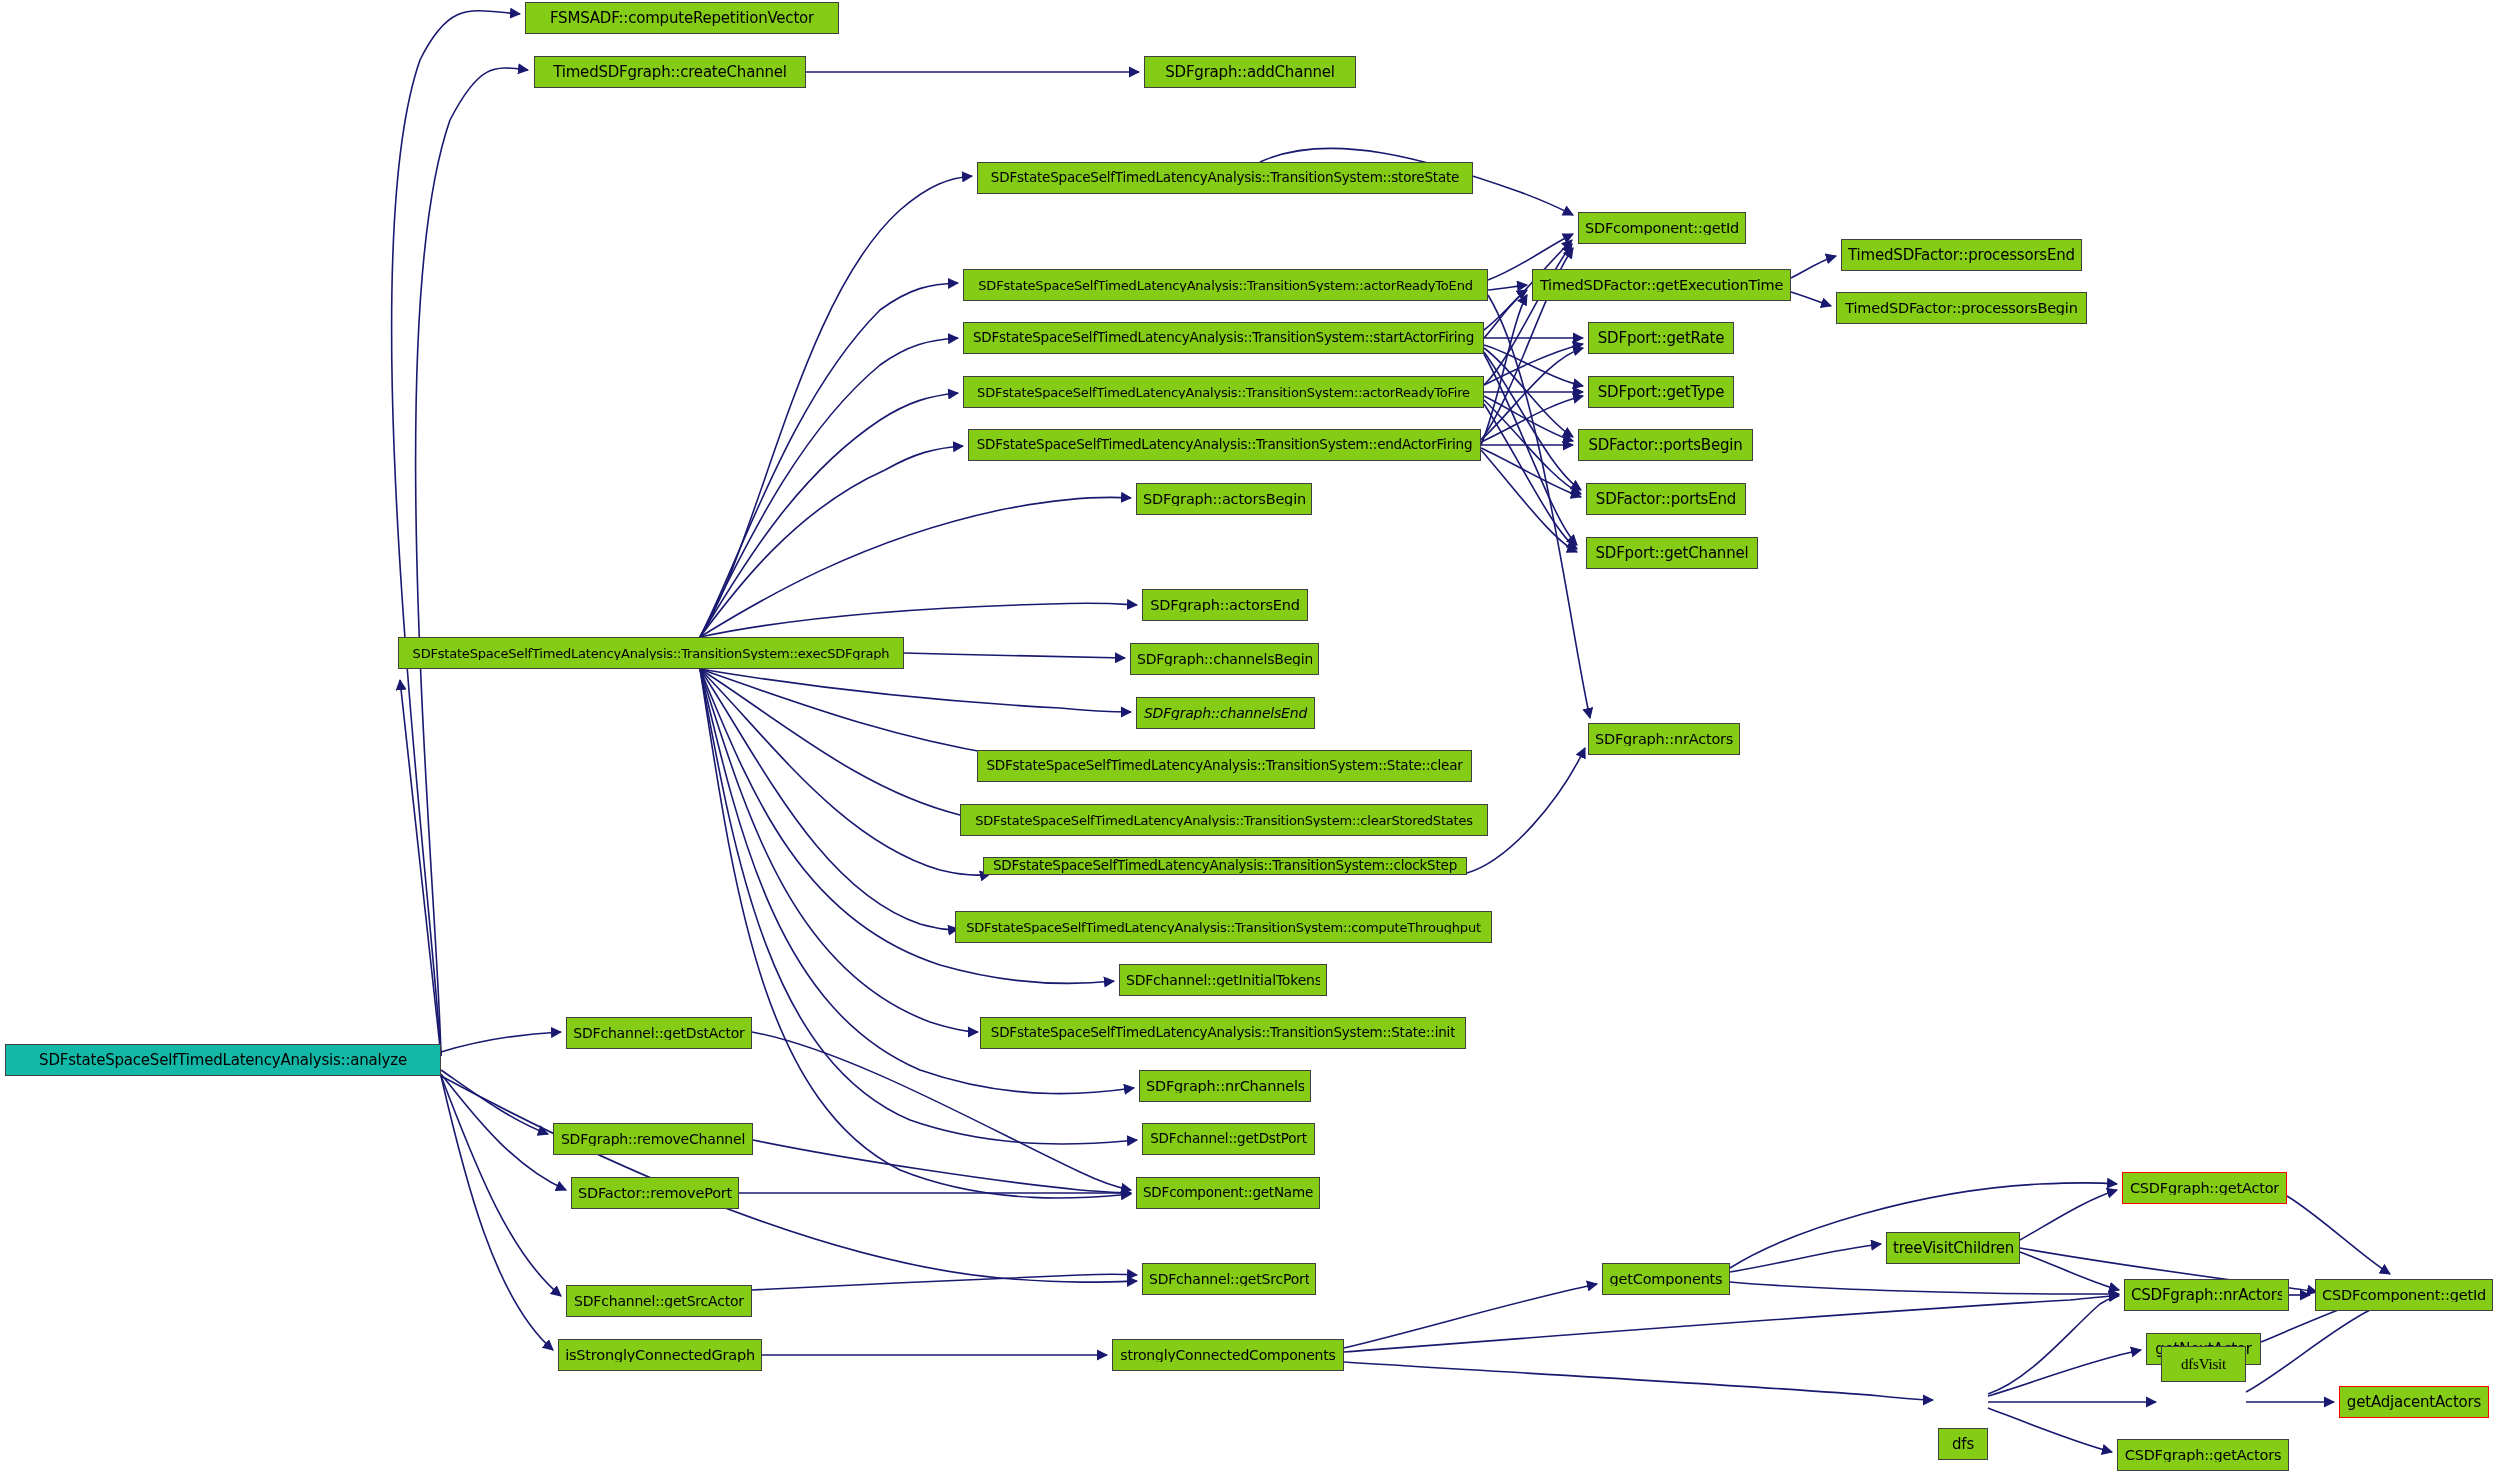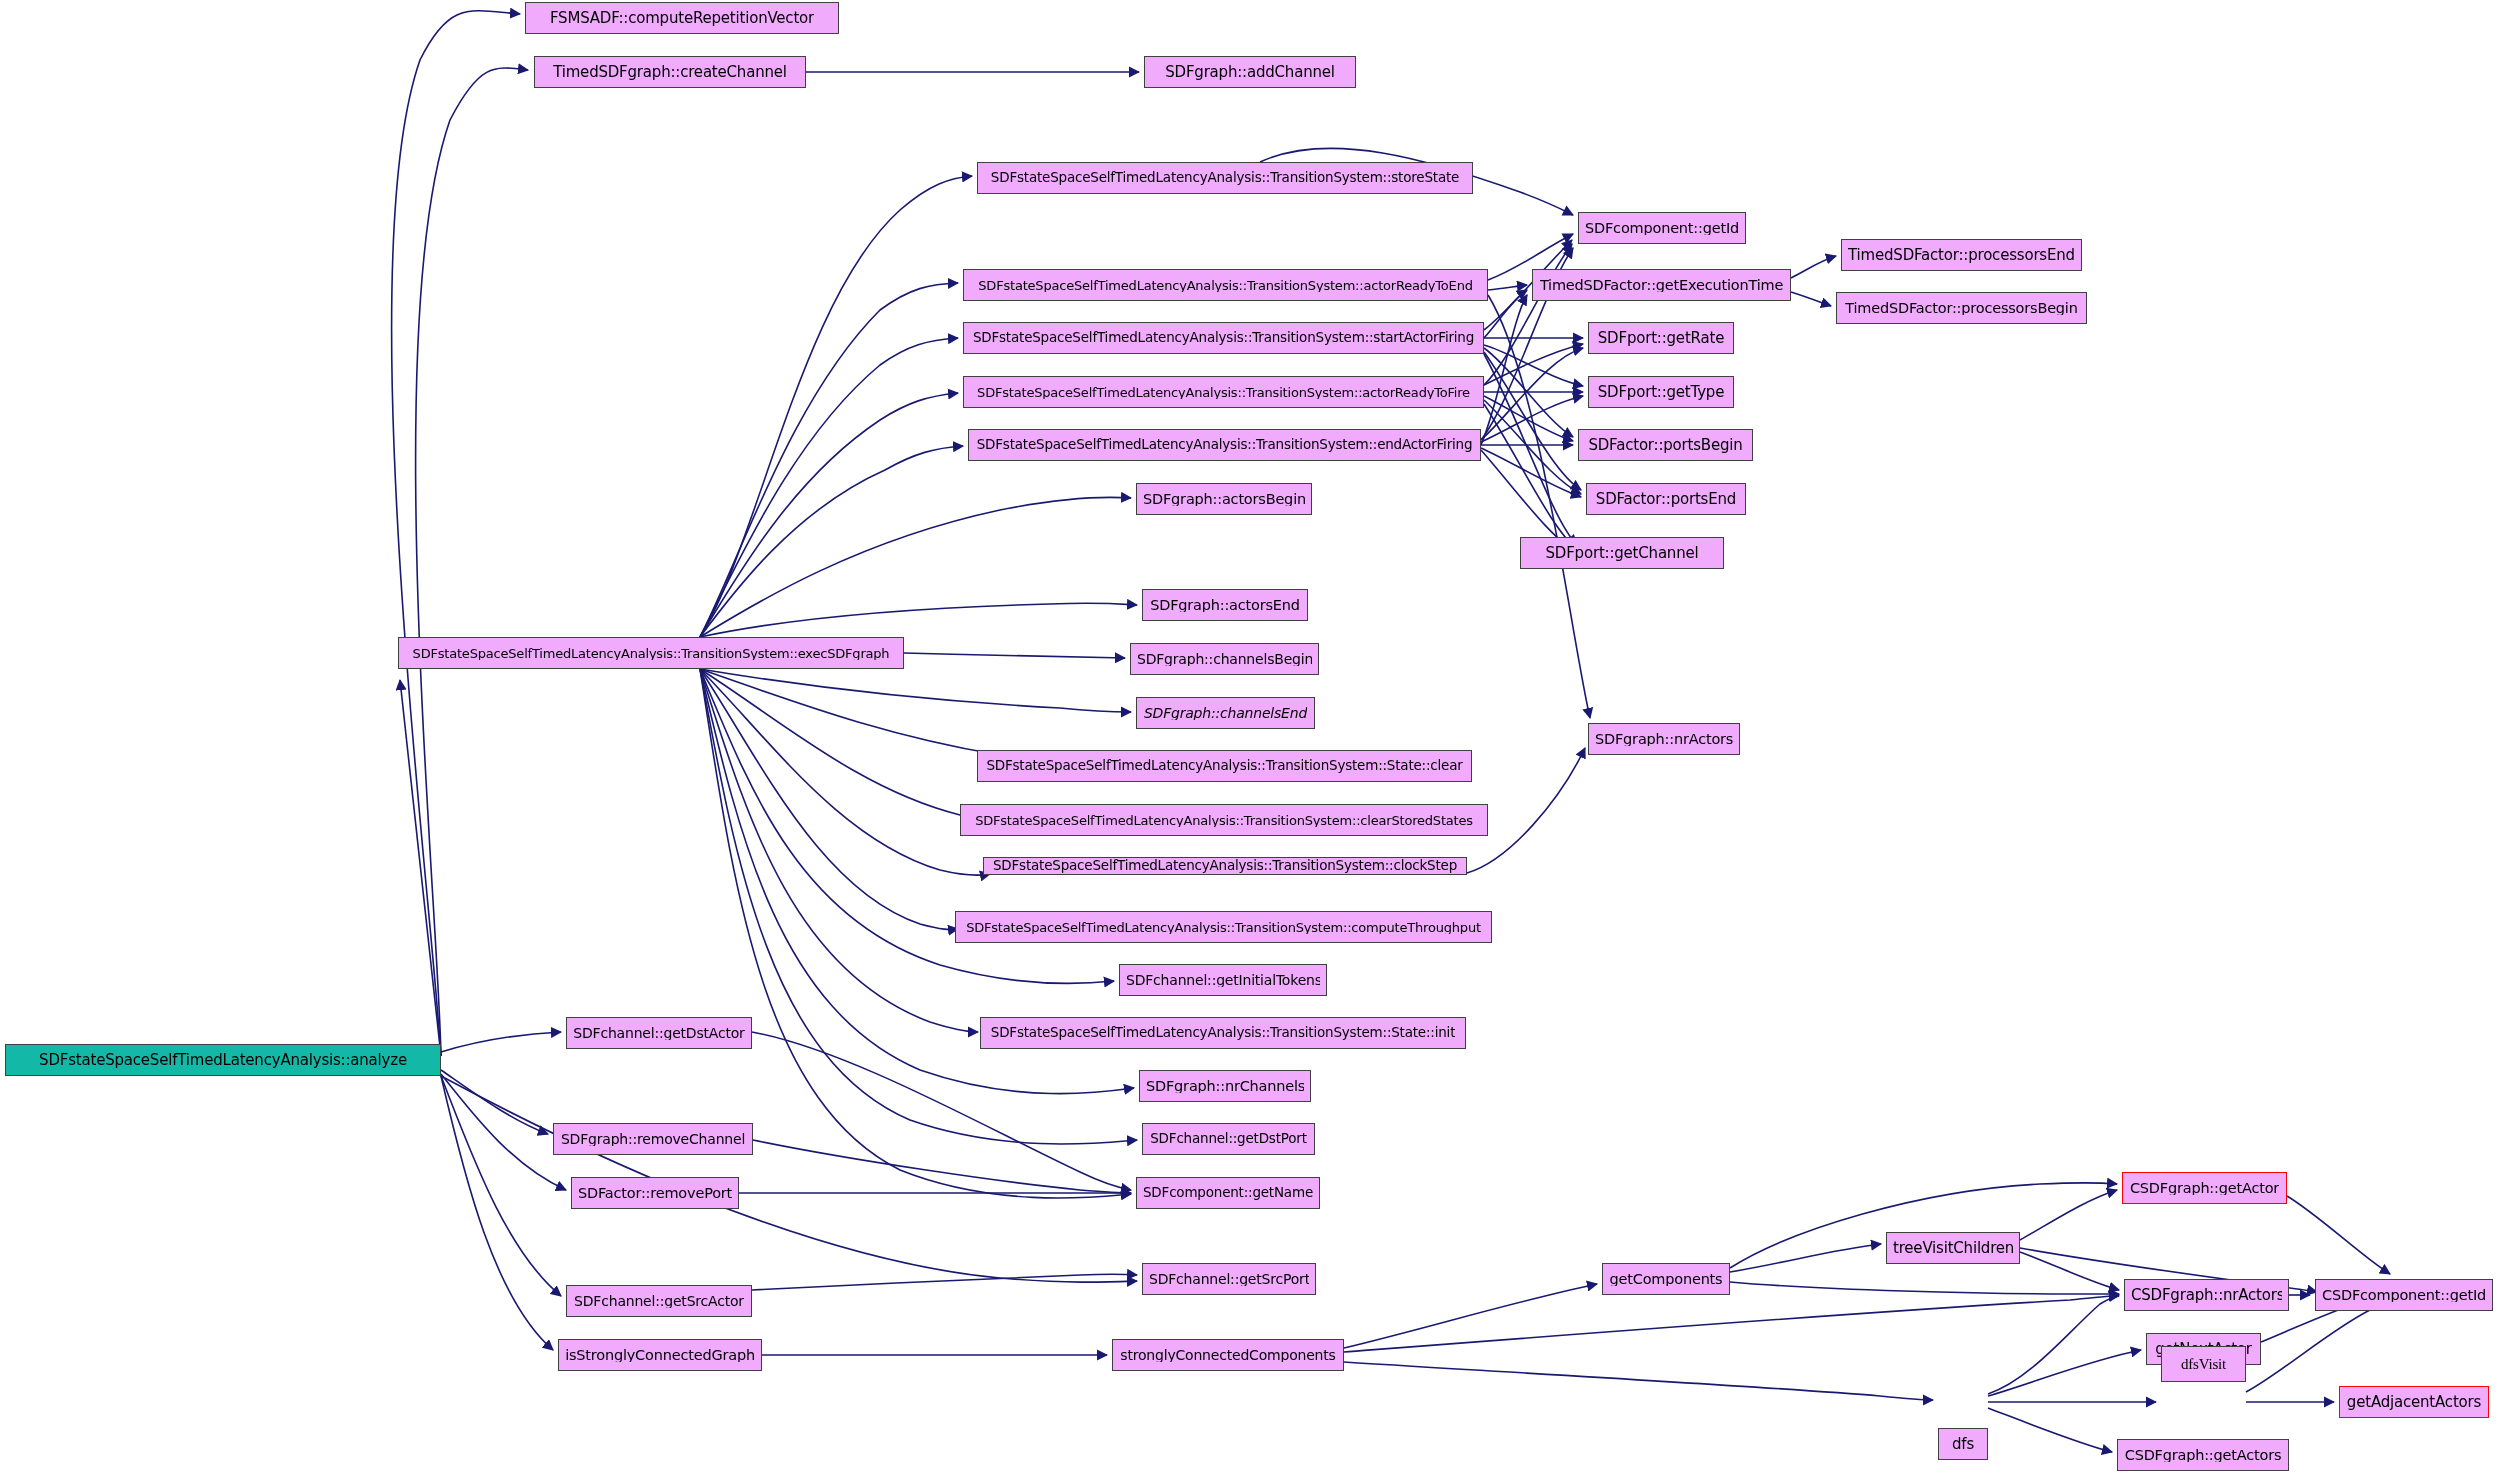--- a/index.html
+++ b/index.html
@@ -19,21 +19,21 @@
     position: absolute;
     left: 0; top: 0;
     width: 2501px;
     height: 1473px;
     pointer-events: none;
   }
   .node {
     position: absolute;
     box-sizing: border-box;
     border: 1px solid #404040;
-    background: #f0abfc;
+    background: #84cc16;
     color: #000000;
     display: flex;
     align-items: center;
     justify-content: center;
     white-space: nowrap;
     font-size: 15px;
     line-height: 1;
     letter-spacing: -0.2px;
     padding: 0 6px;
   }
@@ -190,21 +190,21 @@
       </div>
       <div class="node" style="left: 1578px; top: 429px; width: 175px; height: 32px;">
         <span class="node-label">SDFactor::portsBegin</span>
       </div>
       <div class="node" style="left: 1136px; top: 483px; width: 176px; height: 32px;">
         <span class="node-label" style="font-size: 14.5px;">SDFgraph::actorsBegin</span>
       </div>
       <div class="node" style="left: 1586px; top: 483px; width: 160px; height: 32px;">
         <span class="node-label">SDFactor::portsEnd</span>
       </div>
-      <div class="node" style="left: 1520px; top: 537px; width: 204px; height: 32px;">
+      <div class="node" style="left: 1586px; top: 537px; width: 172px; height: 32px;">
         <span class="node-label">SDFport::getChannel</span>
       </div>
       <div class="node" style="left: 1142px; top: 589px; width: 166px; height: 32px;">
         <span class="node-label" style="font-size: 14.5px;">SDFgraph::actorsEnd</span>
       </div>
       <div class="node" style="left: 398px; top: 637px; width: 506px; height: 32px;">
         <span class="node-label" style="font-size: 13px;">SDFstateSpaceSelfTimedLatencyAnalysis::TransitionSystem::execSDFgraph</span>
       </div>
       <div class="node" style="left: 1130px; top: 643px; width: 189px; height: 32px;">
         <span class="node-label" style="font-size: 14px;">SDFgraph::channelsBegin</span>

